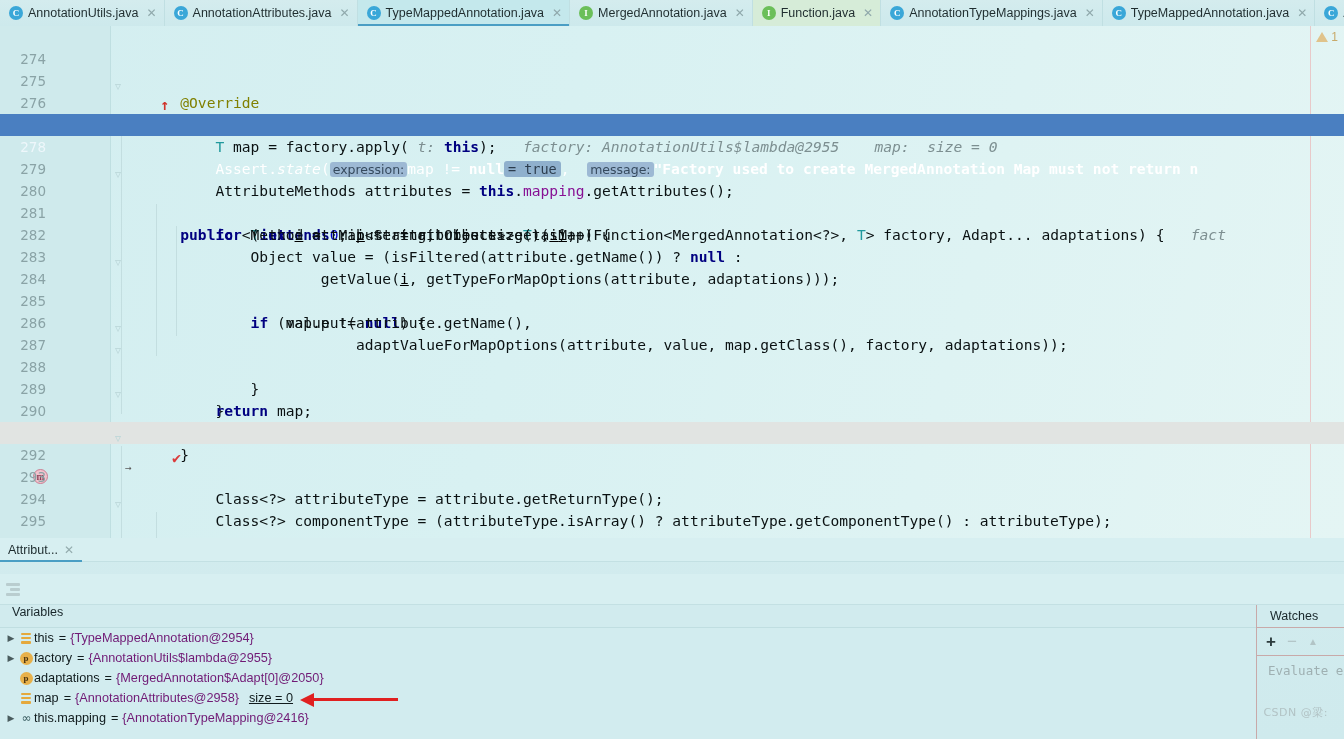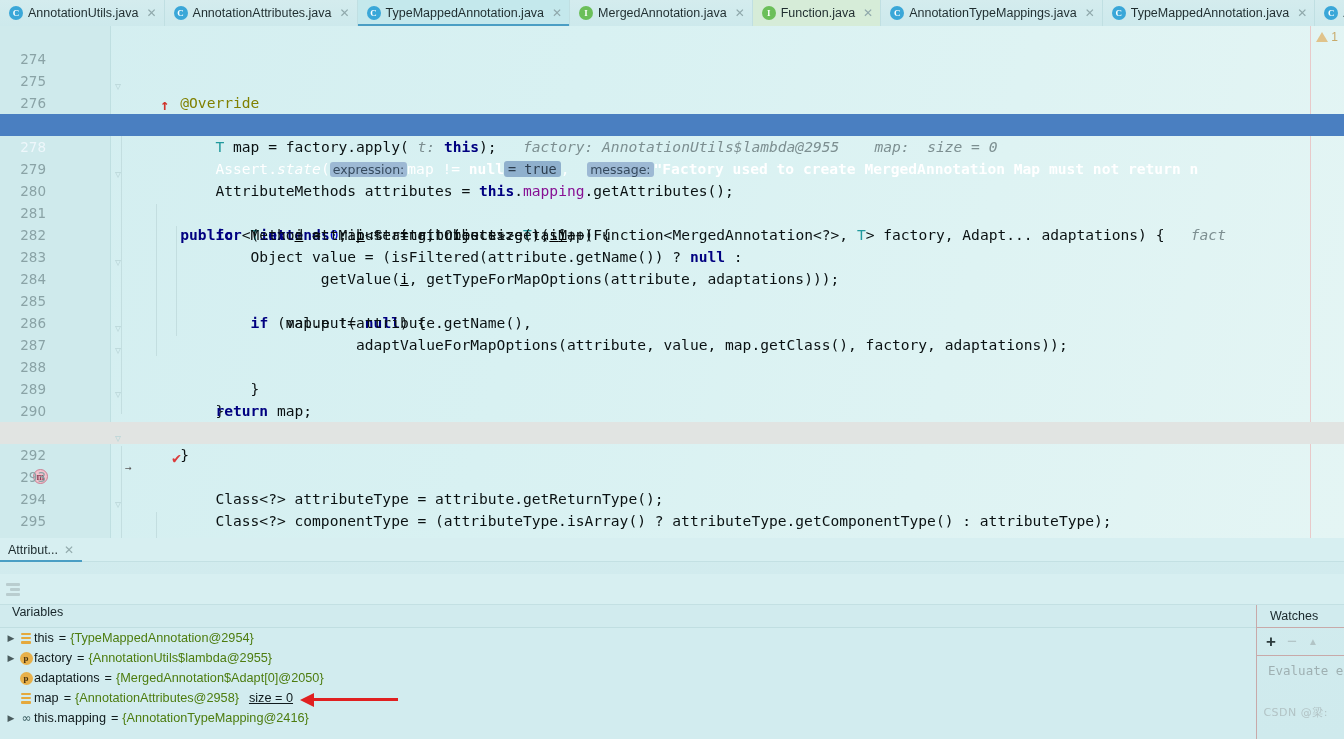--- a/index.html
+++ b/index.html
@@ -216,21 +216,21 @@
   .ico-obj i { display: block; height: 2.5px; background: #e5a93c; border-radius: 1px; }
   .ico-p {
     width: 13px; height: 13px; border-radius: 50%; background: #e8b14a;
     color: #4a3410; font-size: 9px; font-weight: bold;
     display: flex; align-items: center; justify-content: center;
     font-family: "Liberation Serif", serif;
   }
   .ico-oo { color: #3b5f63; font-size: 12px; letter-spacing: -1px; font-family: "DejaVu Sans", sans-serif; }
   .vname { color: #101b1d; margin-right: 1px; }
   .veq { color: #101b1d; margin: 0 4px; }
-  .vval { color: #4d7c0f; }
+  .vval { color: #701a75; }
   .vextra { color: #101b1d; margin-left: 10px; text-decoration: underline; }
 
   .red-arrow {
     position: absolute; left: 300px; top: 693px; width: 98px; height: 14px;
   }
   .red-arrow .shaft {
     position: absolute; left: 12px; top: 5px; width: 86px; height: 3px; background: #e02020;
   }
   .red-arrow .head {
     position: absolute; left: 0; top: 0; width: 0; height: 0;

